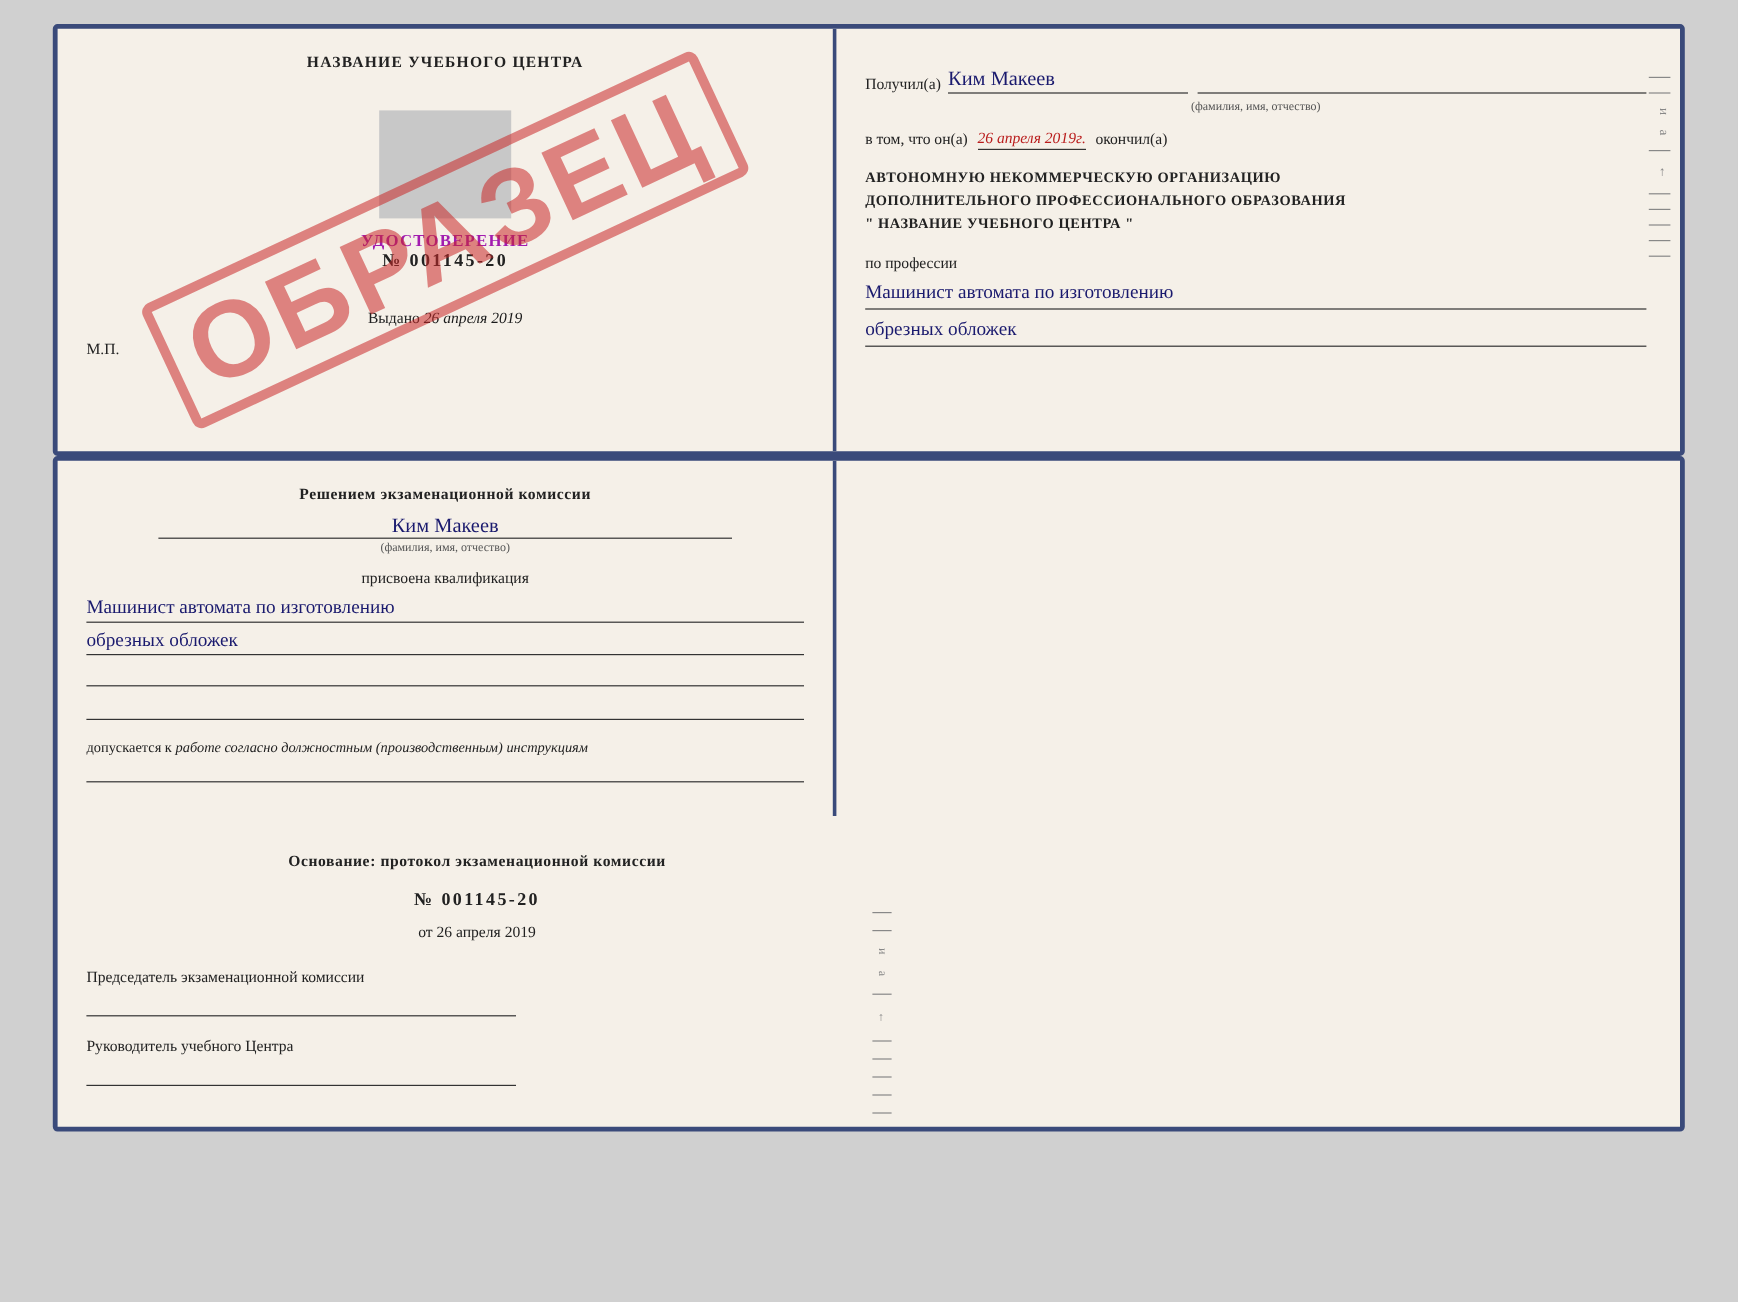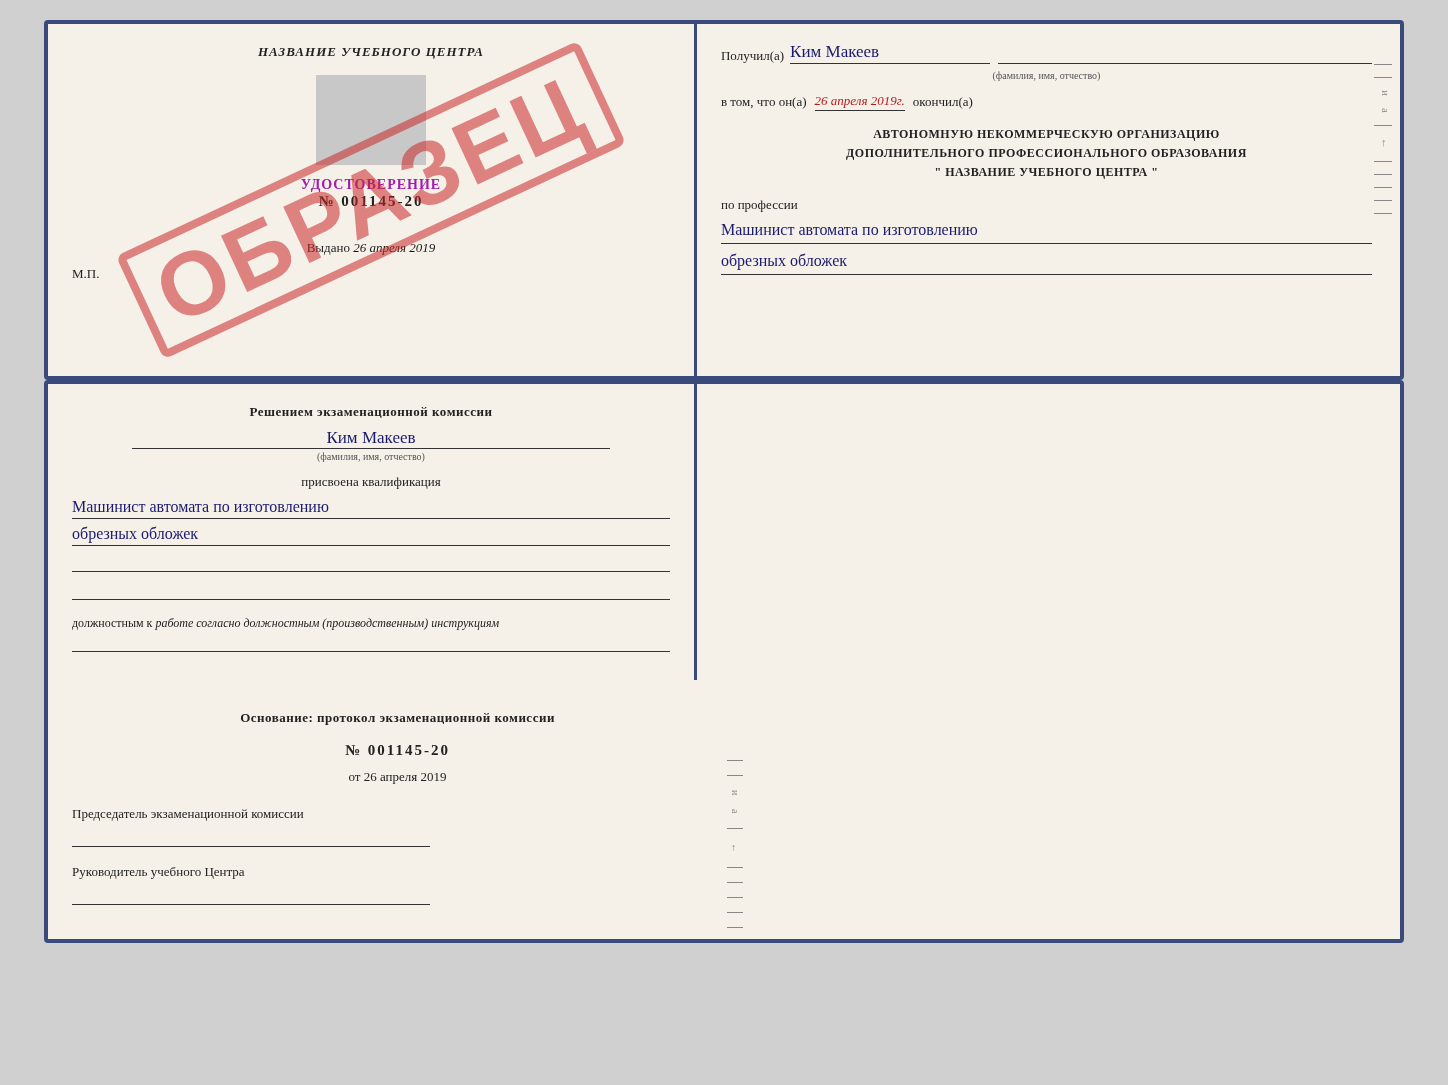--- a/index.html
+++ b/index.html
@@ -34,34 +34,33 @@
     .cert-book-left {
       width: 48%;
       border-right: 3px solid #3a4a7a;
       padding: 20px 24px;
       position: relative;
       overflow: hidden;
     }
 
     .cert-book-right {
       width: 52%;
-      padding: 18px 28px 18px 24px;
+      padding: 32px 28px 18px 24px;
       position: relative;
     }
 
     
     .center-title {
       text-align: center;
       font-size: 13px;
       font-weight: bold;
       letter-spacing: 1px;
       text-transform: uppercase;
-      margin-bottom: 15px;
-      color: #222;
-      font-style: italic;
+      margin-bottom: 32px;
+      color: #222;
     }
 
     .photo-placeholder {
       width: 110px;
       height: 90px;
       background: #c8c8c8;
       margin: 0 auto 12px auto;
       display: block;
     }
 
@@ -164,21 +163,20 @@
 
     .vtom-date {
       font-style: italic;
       font-size: 13px;
       border-bottom: 1px solid #333;
       padding-bottom: 1px;
       color: #b91c1c;
     }
 
     .org-block {
-      text-align: center;
       font-size: 12px;
       font-weight: bold;
       letter-spacing: 0.5px;
       line-height: 1.6;
       margin-bottom: 14px;
       text-transform: uppercase;
       color: #222;
     }
 
     .po-professii {
@@ -479,21 +477,21 @@
       <div class="fio-sub">(фамилия, имя, отчество)</div>
 
       <div class="prisvoena-label">присвоена квалификация</div>
       <span class="kvalif-handwritten">Машинист автомата по изготовлению</span>
       <span class="kvalif-handwritten">обрезных обложек</span>
 
       <span class="empty-line"></span>
       <span class="empty-line"></span>
 
       <div class="dopuskaetsya-text">
-        <span>должностным к</span>
+        <span>допускается к</span>
         <span class="dopuskaetsya-italic">работе согласно должностным (производственным) инструкциям</span>
       </div>
       <span class="empty-line"></span>
     </div>
 
     <div class="cert-bottom-right">
       <div class="osnovanie-label">Основание: протокол экзаменационной комиссии</div>
       <div class="protocol-number">№  001145-20</div>
       <div class="ot-date">
         <span>от</span>

